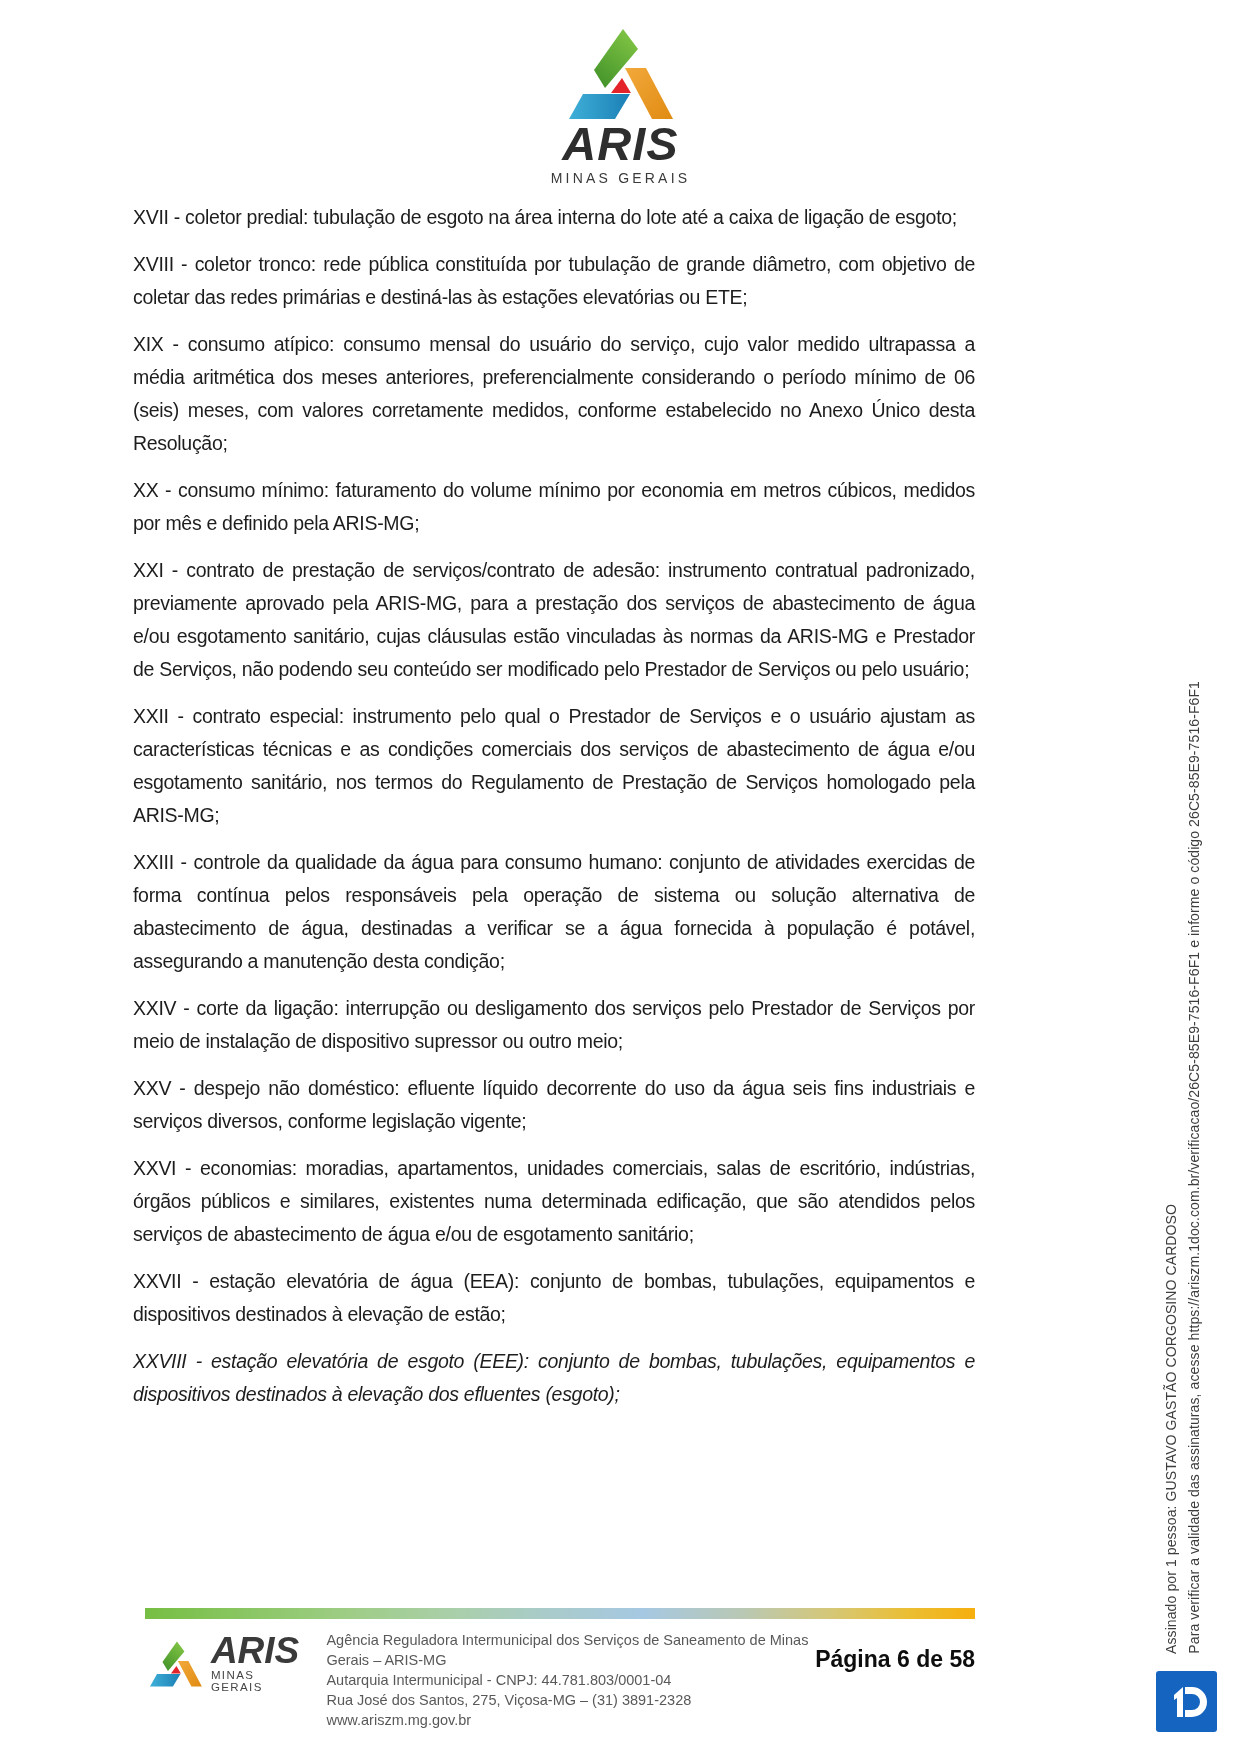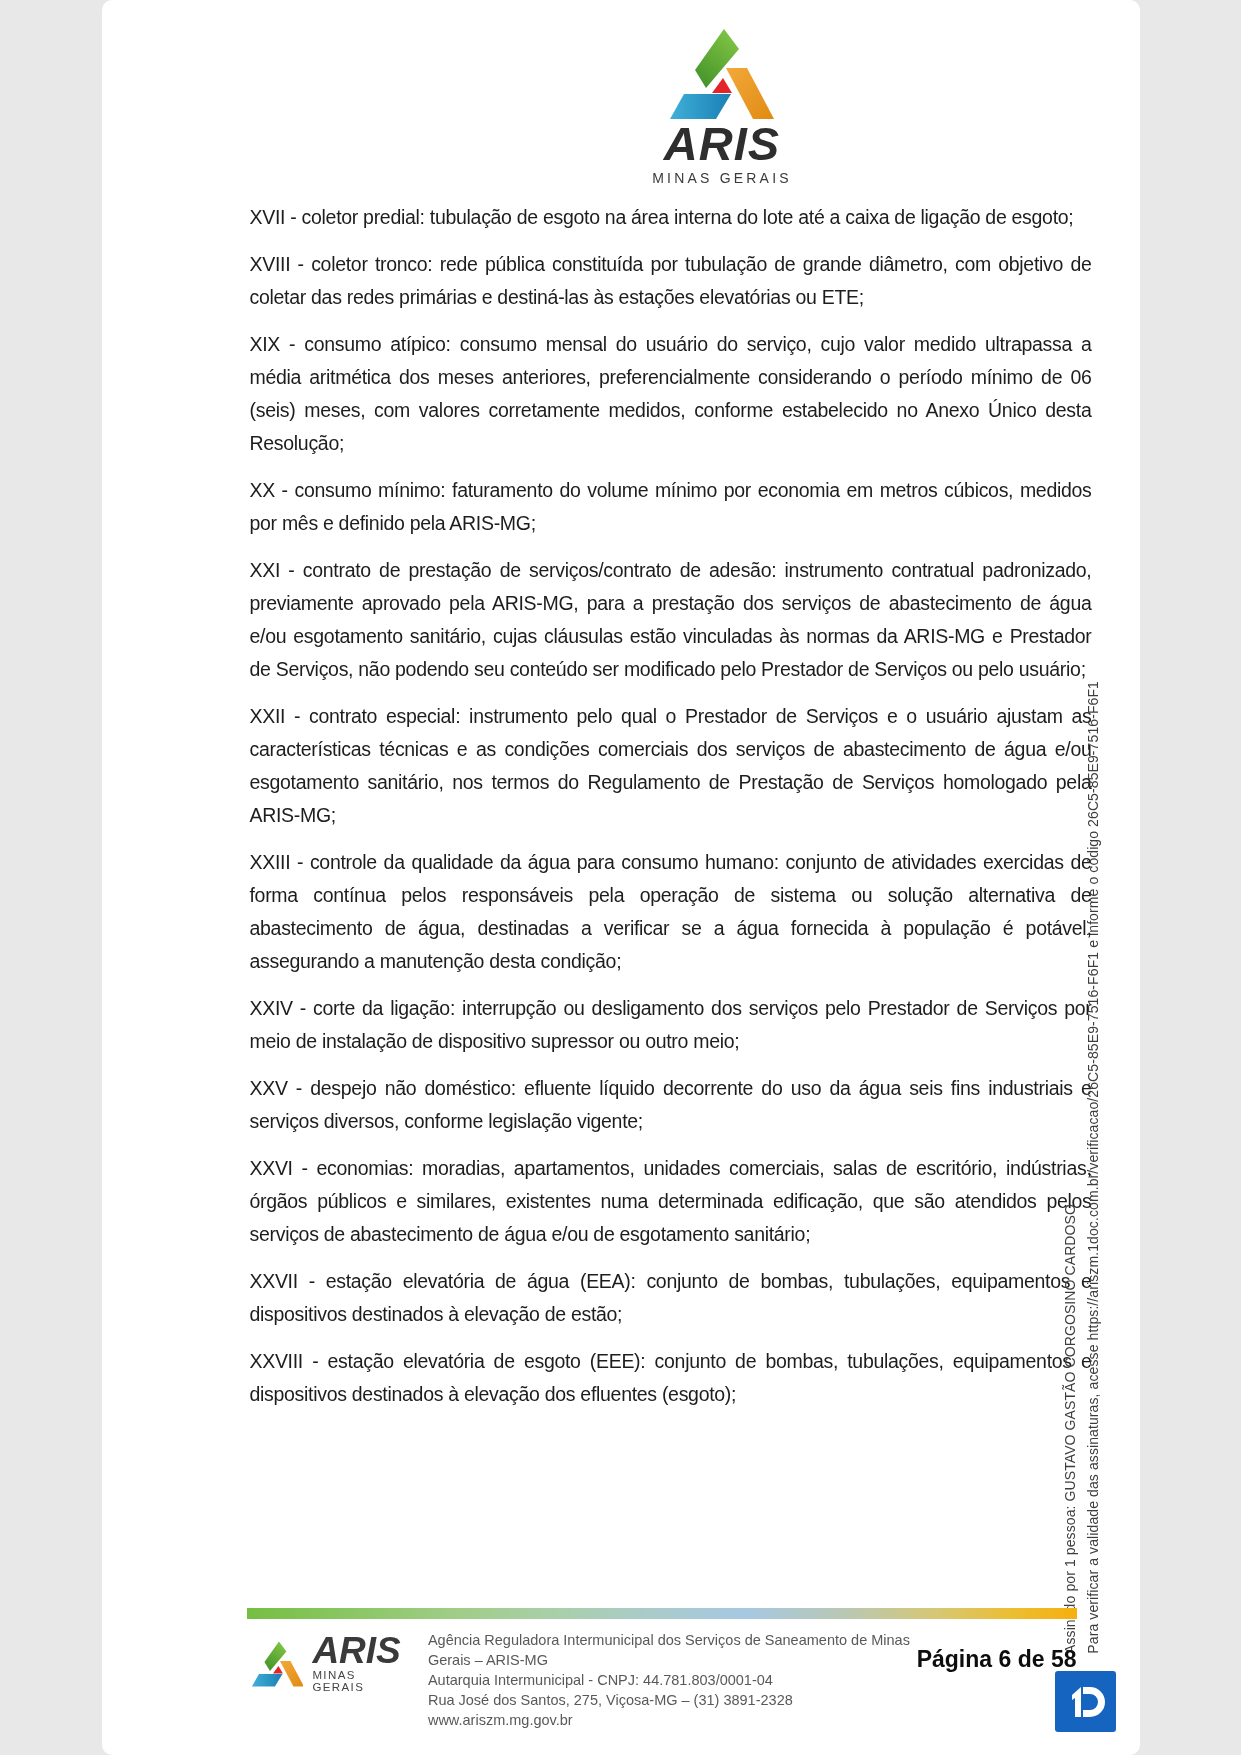--- a/index.html
+++ b/index.html
@@ -1,53 +1,52 @@
 <!DOCTYPE html>
 <html><head>
 <meta charset="utf-8">
 <style>
   * { margin:0; padding:0; box-sizing:border-box; }
   html,body { background:#e8e8e8; }
   .page {
     position:relative;
-    width:1038px; height:1755px;
+    width:1241px; height:1755px;
     margin:0 auto;
     background:#ffffff;
     font-family:"Liberation Sans", sans-serif;
     overflow:hidden;
-    border-radius:10px;
   }
 
   
   .header-logo {
     position:absolute; top:28px; left:0; width:1241px;
     display:flex; flex-direction:column; align-items:center;
   }
   .brand-word {
     font-weight:bold; font-style:italic;
     font-size:47px; letter-spacing:1px;
     color:#2e2e2e; line-height:1; margin-top:0px;
   }
   .brand-sub {
     font-size:14px; letter-spacing:3.2px;
     color:#3a3a3a; margin-top:3px;
   }
 
   
   .doc-body {
-    position:absolute; left:148px; top:201px; width:842px;
+    position:absolute; left:133px; top:201px; width:842px;
     color:#1d1d1d;
   }
   .para {
     font-size:19.5px; letter-spacing:-0.3px;
     line-height:33px;
     text-align:justify;
     margin-bottom:14px;
   }
-  .para:last-child { margin-bottom:0; }
+  .para:last-child { margin-bottom:0;font-style:italic; }
 
   
   .sig-block {
     position:absolute; right:39px; bottom:101px;
     display:flex; align-items:flex-end; gap:7px;
   }
   .sig-line {
     writing-mode:vertical-rl;
     transform:rotate(180deg);
     white-space:nowrap;

